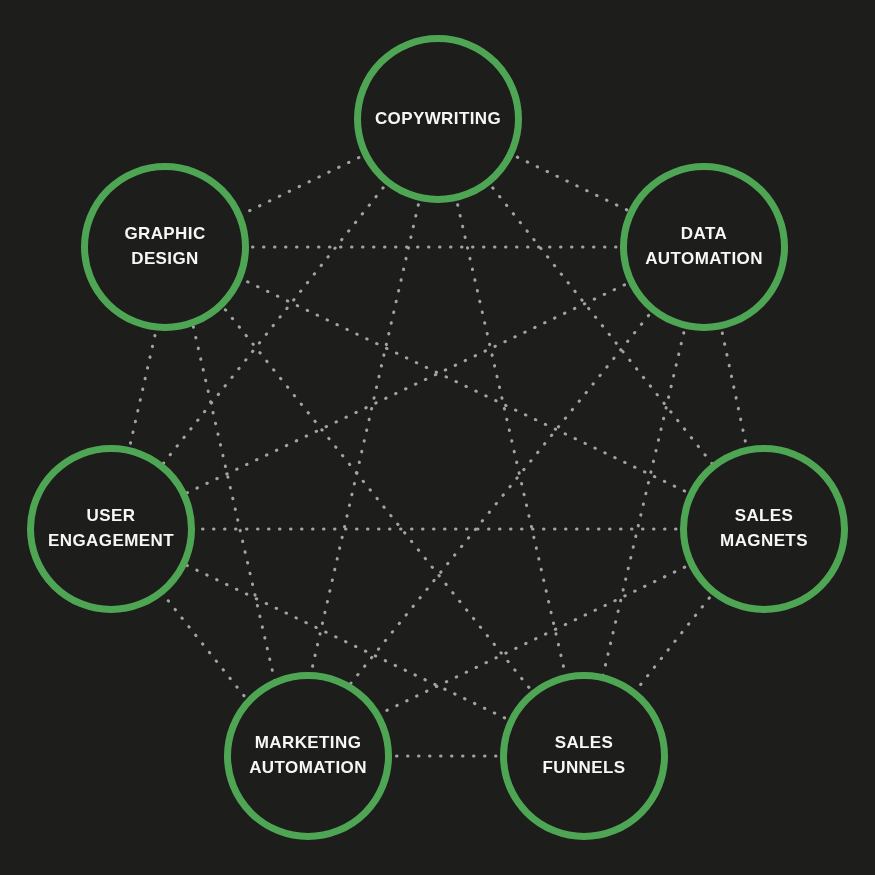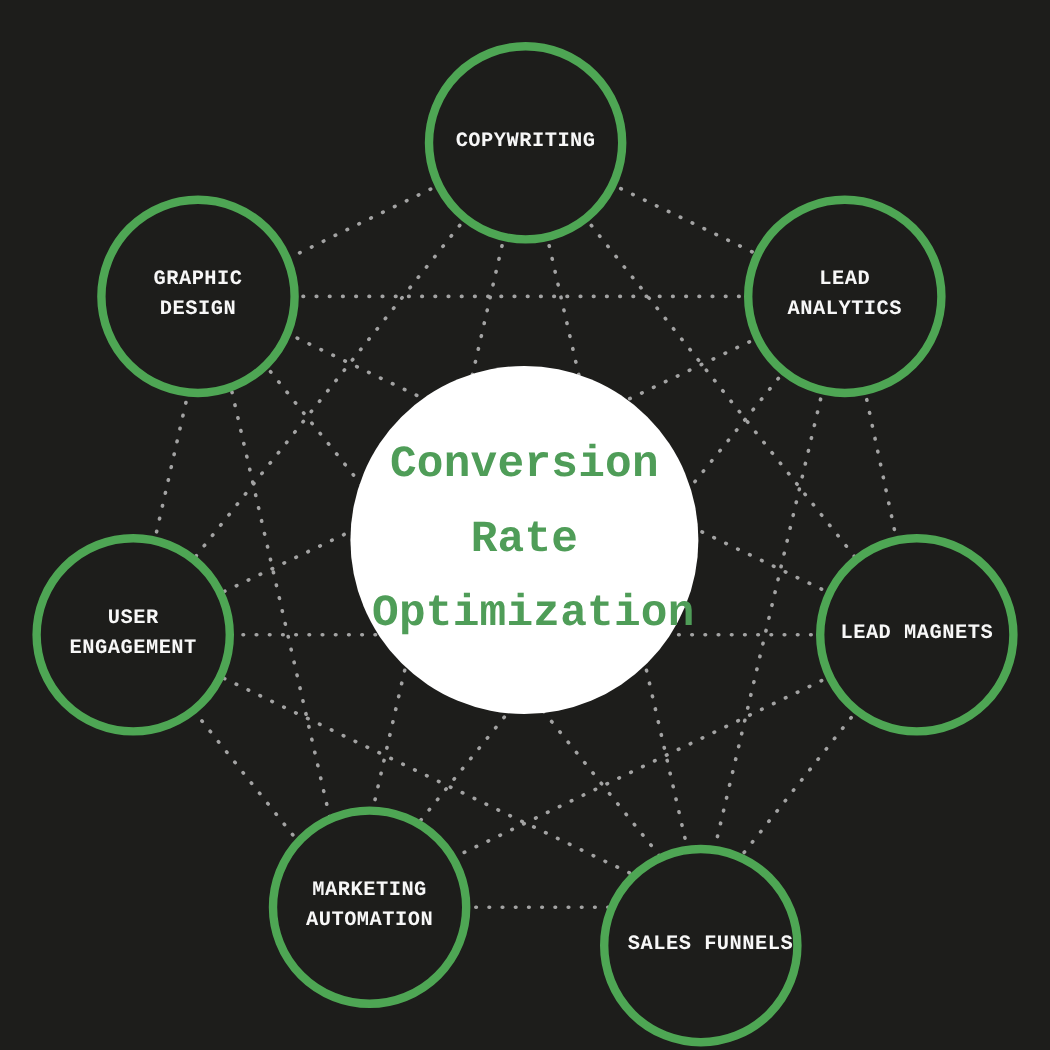--- a/index.html
+++ b/index.html
@@ -6,21 +6,21 @@
     margin: 0;
     padding: 0;
     background: #1d1d1b;
   }
   #stage {
     position: relative;
     width: 875px;
     height: 875px;
     overflow: hidden;
     background: var(--bg, #1d1d1b);
-    font-family: Liberation Mono, monospace;
+    font-family: Liberation Sans, sans-serif;
   }
   #edges {
     position: absolute;
     left: 0;
     top: 0;
     z-index: 0;
   }
   .node {
     position: absolute;
     z-index: 2;
@@ -86,34 +86,31 @@
       <line x1="584" y1="756" x2="175" y2="247" stroke="#a3a3a3" stroke-width="3" stroke-linecap="round" stroke-dasharray="0.5 10.5"></line>
       <line x1="292" y1="756" x2="111" y2="529" stroke="#a3a3a3" stroke-width="3" stroke-linecap="round" stroke-dasharray="0.5 10.5"></line>
       <line x1="292" y1="756" x2="175" y2="247" stroke="#a3a3a3" stroke-width="3" stroke-linecap="round" stroke-dasharray="0.5 10.5"></line>
       <line x1="111" y1="529" x2="175" y2="247" stroke="#a3a3a3" stroke-width="3" stroke-linecap="round" stroke-dasharray="0.5 10.5"></line>
     </svg>
   <div id="nodes">
       <div class="node" style="width: 168px; height: 168px; left: 354px; top: 35px; border-width: 7px;">
         <div class="node-label">COPYWRITING</div>
       </div>
       <div class="node" style="width: 168px; height: 168px; left: 620px; top: 163px; border-width: 7px;">
-        <div class="node-label">LEAD ANALYTICS</div>
+        <div class="node-label">DATA AUTOMATION</div>
       </div>
       <div class="node" style="width: 168px; height: 168px; left: 680px; top: 445px; border-width: 7px;">
-        <div class="node-label">LEAD MAGNETS</div>
+        <div class="node-label">SALES MAGNETS</div>
       </div>
-      <div class="node" style="width: 168px; height: 168px; left: 500px; top: 704px; border-width: 7px; justify-content: flex-end;">
+      <div class="node" style="width: 168px; height: 168px; left: 500px; top: 672px; border-width: 7px;">
         <div class="node-label">SALES FUNNELS</div>
       </div>
       <div class="node" style="width: 168px; height: 168px; left: 224px; top: 672px; border-width: 7px;">
         <div class="node-label">MARKETING AUTOMATION</div>
       </div>
       <div class="node" style="width: 168px; height: 168px; left: 27px; top: 445px; border-width: 7px;">
         <div class="node-label">USER ENGAGEMENT</div>
       </div>
       <div class="node" style="width: 168px; height: 168px; left: 81px; top: 163px; border-width: 7px;">
         <div class="node-label">GRAPHIC DESIGN</div>
       </div>
     </div>
-  <div id="center-circle" style="width: 290px; height: 290px; left: 292px; top: 305px;">
-    <div id="center-label">Conversion Rate Optimization</div>
-  </div>
 </div>
 
 </body></html>

